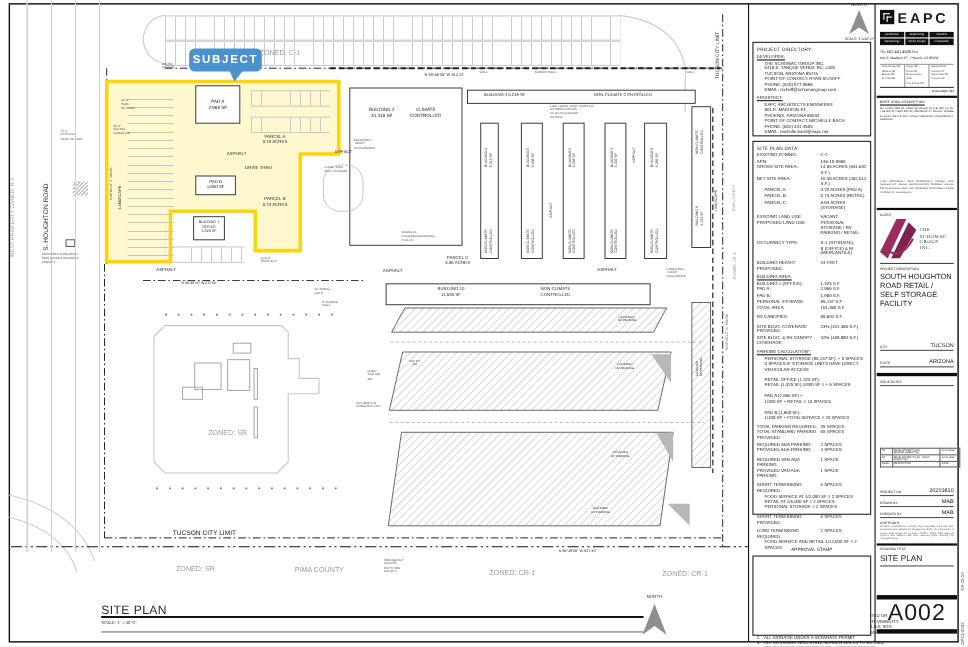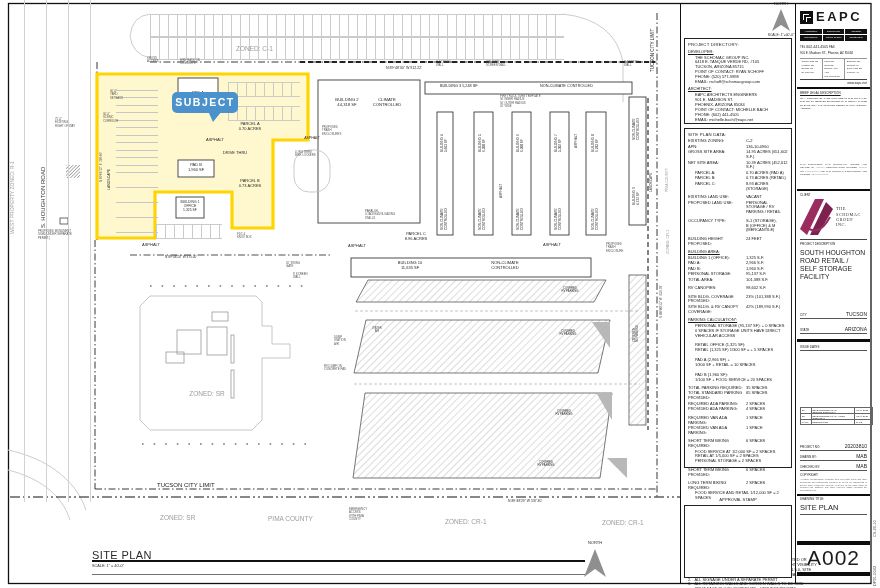--- a/index.html
+++ b/index.html
@@ -15,21 +15,21 @@
   .dim{color:#555;}
   
   .band{position:absolute;z-index:1;}
   .h-ticks{background:repeating-linear-gradient(90deg,#cbcbcb 0 .8px,transparent .8px 9px);
            border-top:.8px solid #cbcbcb;border-bottom:.8px solid #cbcbcb;}
   .v-ticks{background:repeating-linear-gradient(0deg,#c6c6c6 0 .8px,transparent .8px 7.5px);}
   .road{background:repeating-linear-gradient(90deg,#d2d2d2 0 1px,transparent 1px 22px);}
   
   .subject{position:absolute;left:172px;top:44px;width:66px;height:21px;z-index:5;
            background:#4b92cc;border-radius:5px;color:#fff;font-weight:bold;font-size:10.5px;
-           letter-spacing:1.5px;text-align:center;line-height:21px;margin-top:48px;}
+           letter-spacing:1.5px;text-align:center;line-height:21px;}
   .subject::after{content:"";position:absolute;left:36px;top:19px;width:0;height:0;
            border-left:5px solid transparent;border-right:9px solid transparent;
            border-top:11px solid #4b92cc;}
   
   .pbox{position:absolute;z-index:4;border:.9px solid #222;background:#fff;box-sizing:border-box;
         padding:3px 3px;font-size:4px;line-height:1.22;}
   .pre{white-space:pre-line;}
   .ph{font-size:4.3px;letter-spacing:.2px;margin-bottom:2px;}
   .sub{text-decoration:underline;margin:2.5px 0 1px 0;}
   .indent{margin-left:7px;}
@@ -481,21 +481,21 @@
       VISIBILITY, OF THE TECHNICAL STANDARDS MANUAL.
 2.   ALL SIGNAGE UNDER A SEPARATE PERMIT
 3.   ALL RETAINING WALLS AND SCREEN WALLS TO BE CMU
       SPLIT-FACE BLOCK 'SUPERLITE - HARVEST BROWN'</div>
   </div>
 
   <div class="lbl ctr bold" style="left:738px;top:498px;font-size:4.2px;z-index:4;">APPROVAL STAMP</div>
   <div class="pbox" style="left:684px;top:505px;width:108px;height:73px;"></div>
 
   <div class="tb">
-    <div class="abs" style="top:6px;display:flex;align-items:flex-end;gap:3px;">
+    <div class="abs" style="top:6px;display:flex;align-items:flex-start;gap:3px;">
       <span class="glyph">
           <span class="g2"></span>
           <span class="g3"></span>
         </span>
       <span class="eapc-wordmark">EAPC</span>
     </div>
     <div class="abs badges" style="top:26px;">
       <div>Architecture</div>
       <div>Engineering</div>
       <div>Industrial</div>

